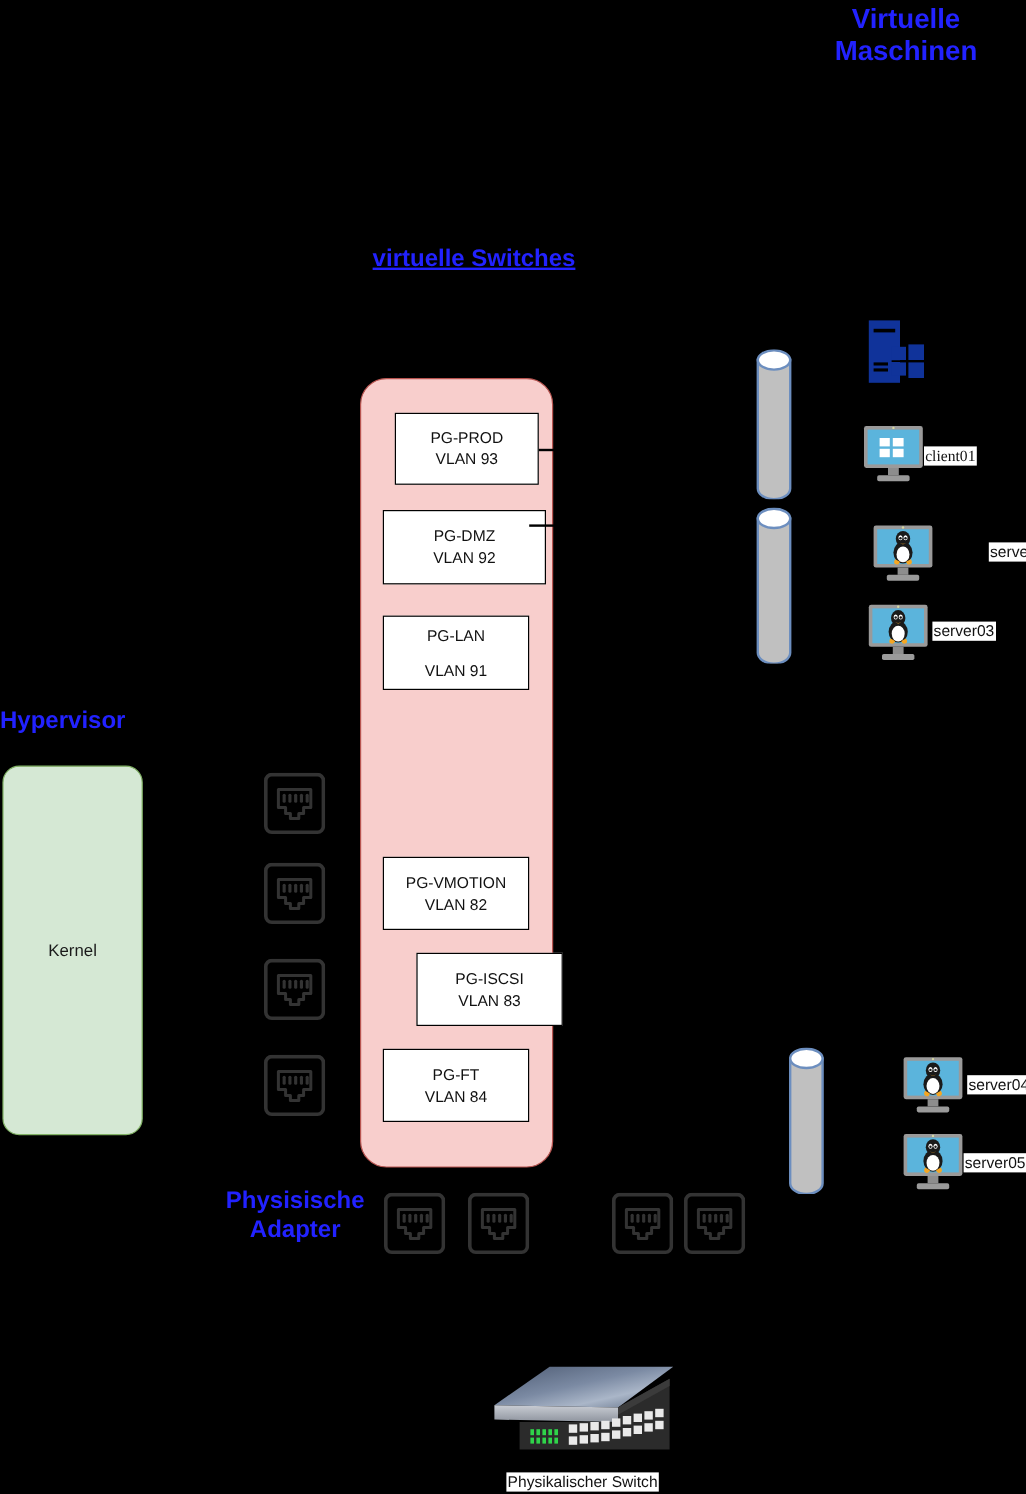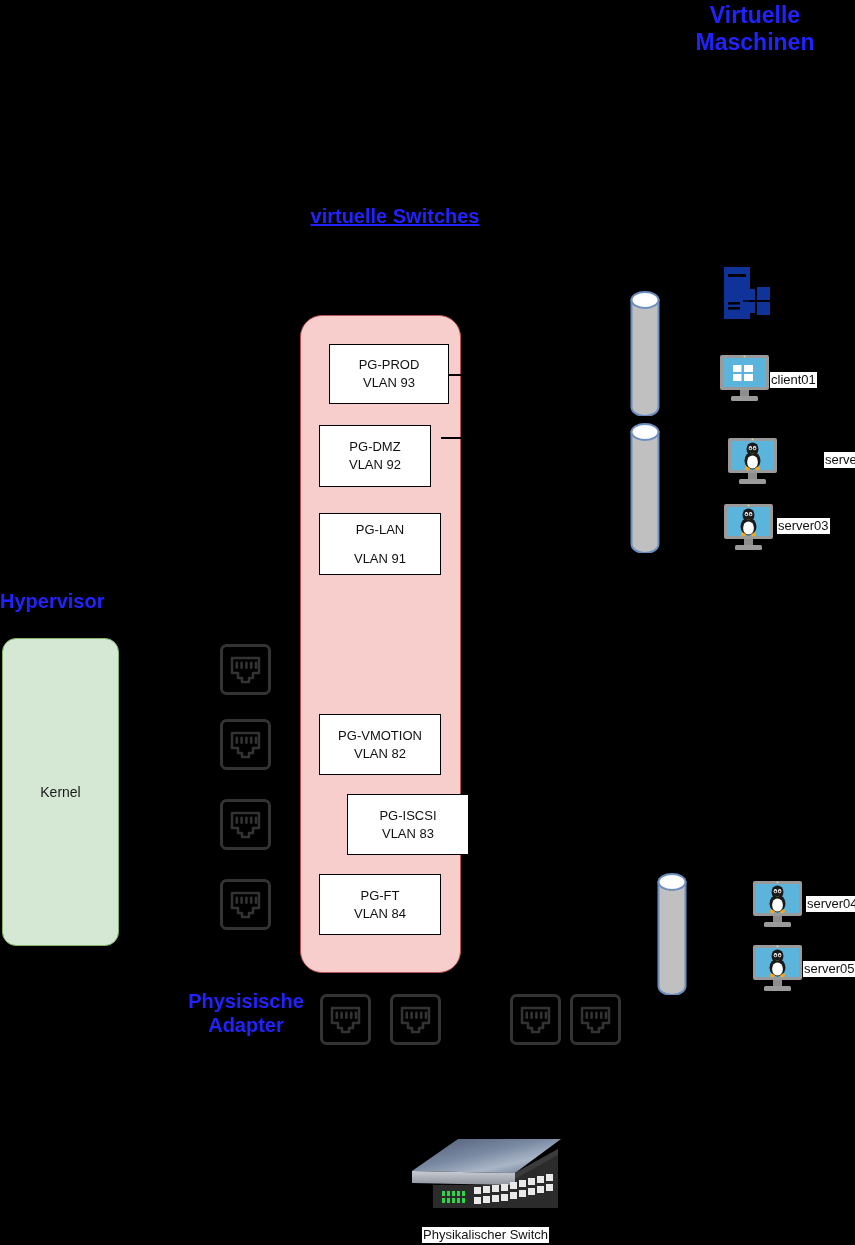--- a/index.html
+++ b/index.html
@@ -142,21 +142,21 @@
     <div id="kernel-label">Kernel</div>
   </div>
 
   <div id="vswitch-container"></div>
 
   <div class="pg-box" style="left:329px; top:344px; width:120px; height:60px;">
     <span class="pg-name">PG-PROD</span>
     <span class="pg-vlan">VLAN 93</span>
   </div>
 
-  <div class="pg-box" style="left:319px; top:425px; width:112px; height:62px;">
+  <div class="pg-box" style="left:319px; top:425px; width:136px; height:62px;">
     <span class="pg-name">PG-DMZ</span>
     <span class="pg-vlan">VLAN 92</span>
   </div>
 
   <div class="pg-box" style="left:319px; top:513px; width:122px; height:62px;gap:11px;">
     <span class="pg-name">PG-LAN</span>
     <span class="pg-vlan">VLAN 91</span>
   </div>
 
 
@@ -330,21 +330,21 @@
         <rect x="14" y="11" width="8.5" height="7"></rect>
         <rect x="25" y="11" width="9" height="7"></rect>
         <rect x="14" y="20" width="8.5" height="7"></rect>
         <rect x="25" y="20" width="9" height="7"></rect>
       </g>
       <circle cx="25.5" cy="2.6" r="1" fill="#d8d8a0"></circle>
       <rect x="21" y="36" width="9" height="6" fill="#8d8d8d"></rect>
       <rect x="12" y="42" width="27" height="5" rx="1.5" fill="#9a9a9a"></rect>
     </svg>
   </div>
-  <div class="vm-label" style="left:770px; top:372px;">client01</div>
+  <div class="vm-label" style="left:770px; top:372px;font-family:Liberation Serif, serif;">client01</div>
 
   <div class="vm-icon" style="left:727px; top:437px;">
     <svg width="51" height="48" viewBox="0 0 51 48" xmlns="http://www.w3.org/2000/svg">
       <rect x="1" y="1" width="49" height="35" rx="2" fill="#9a9a9a"></rect>
       <rect x="4" y="4" width="43" height="29" fill="#5bb4dc"></rect>
       <g>
         <ellipse cx="25.5" cy="12" rx="6" ry="6.6" fill="#1a1a1a"></ellipse>
         <ellipse cx="25.5" cy="23.5" rx="8" ry="9" fill="#1a1a1a"></ellipse>
         <ellipse cx="25.5" cy="25" rx="5.4" ry="6.6" fill="#ffffff"></ellipse>
         <ellipse cx="23.4" cy="11.2" rx="1.7" ry="2.1" fill="#ffffff"></ellipse>

